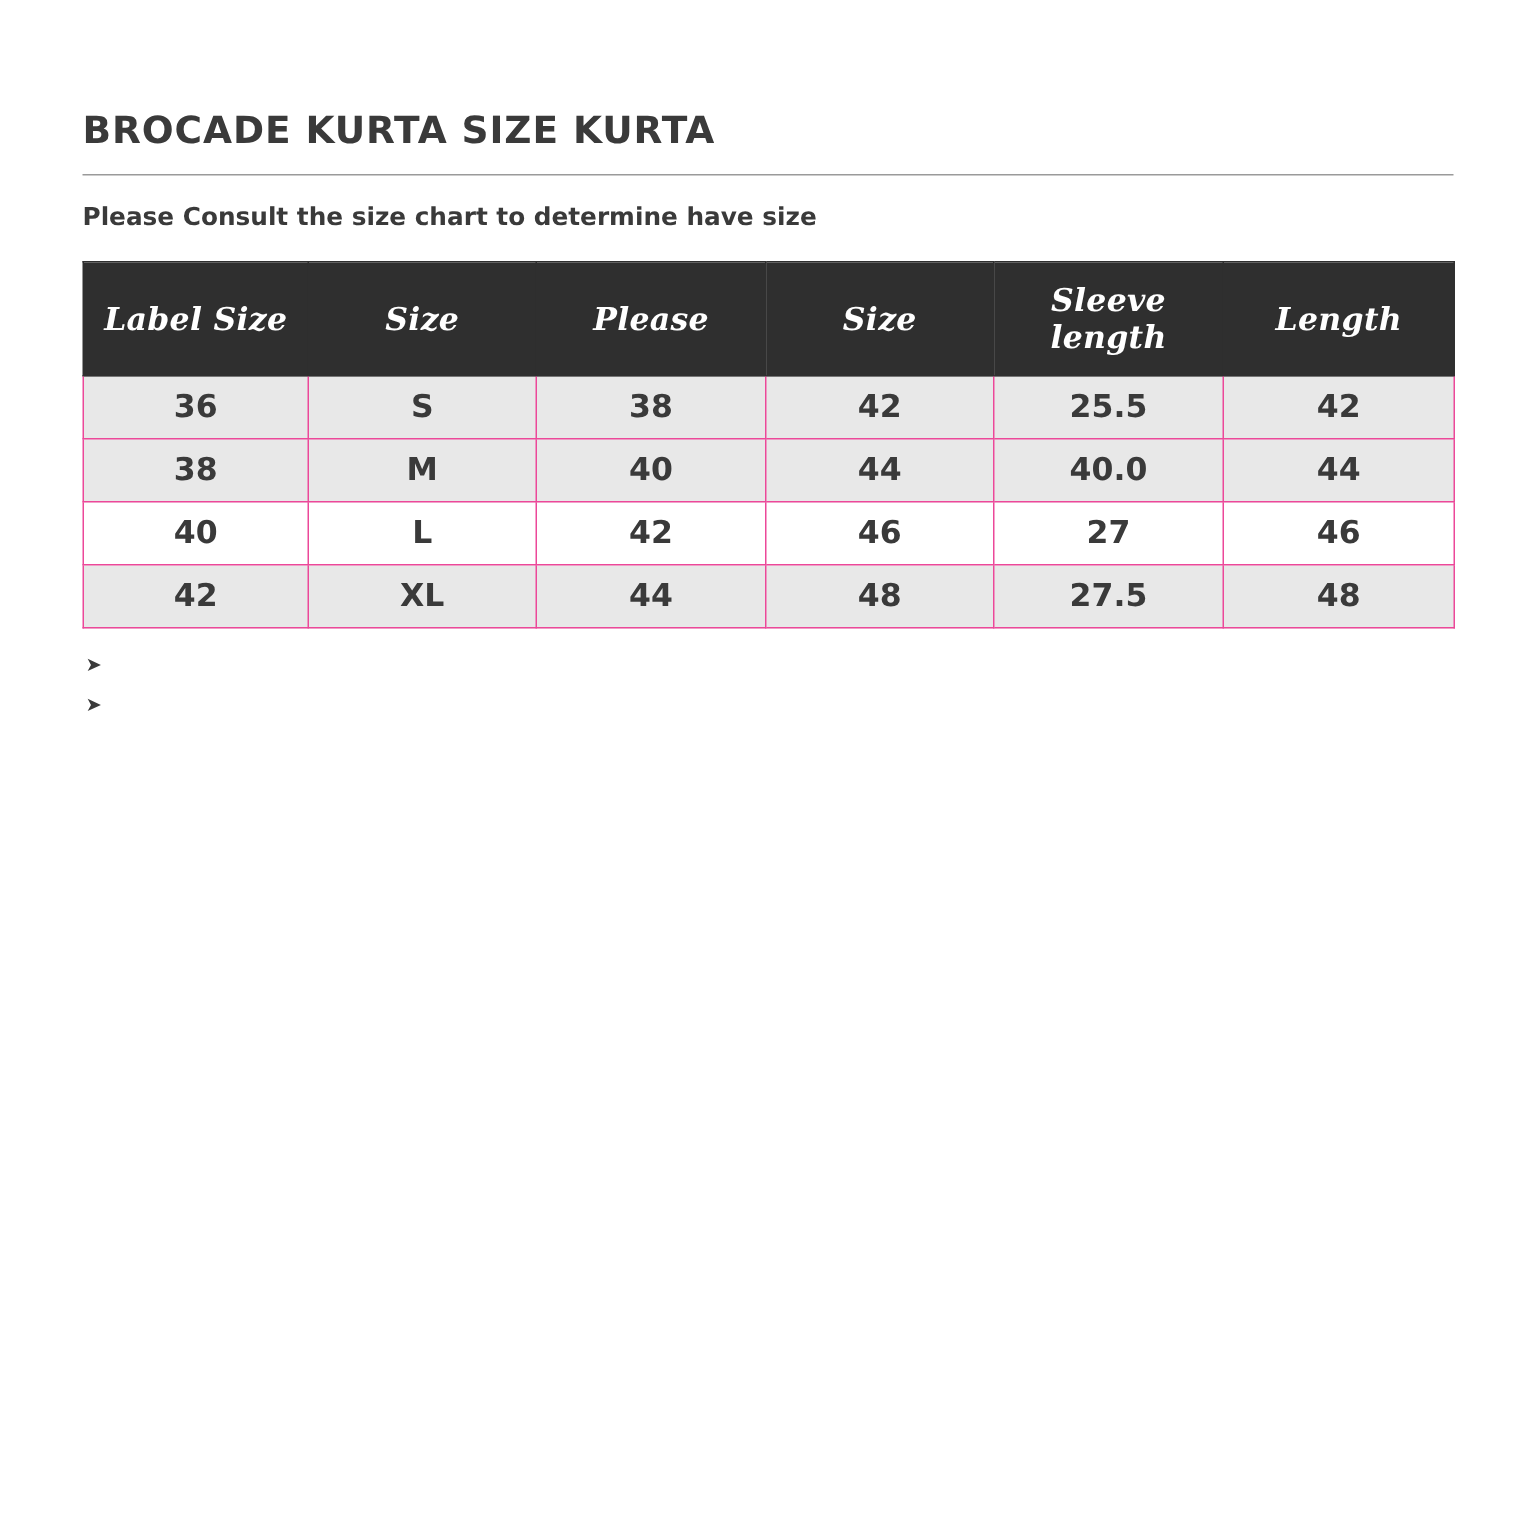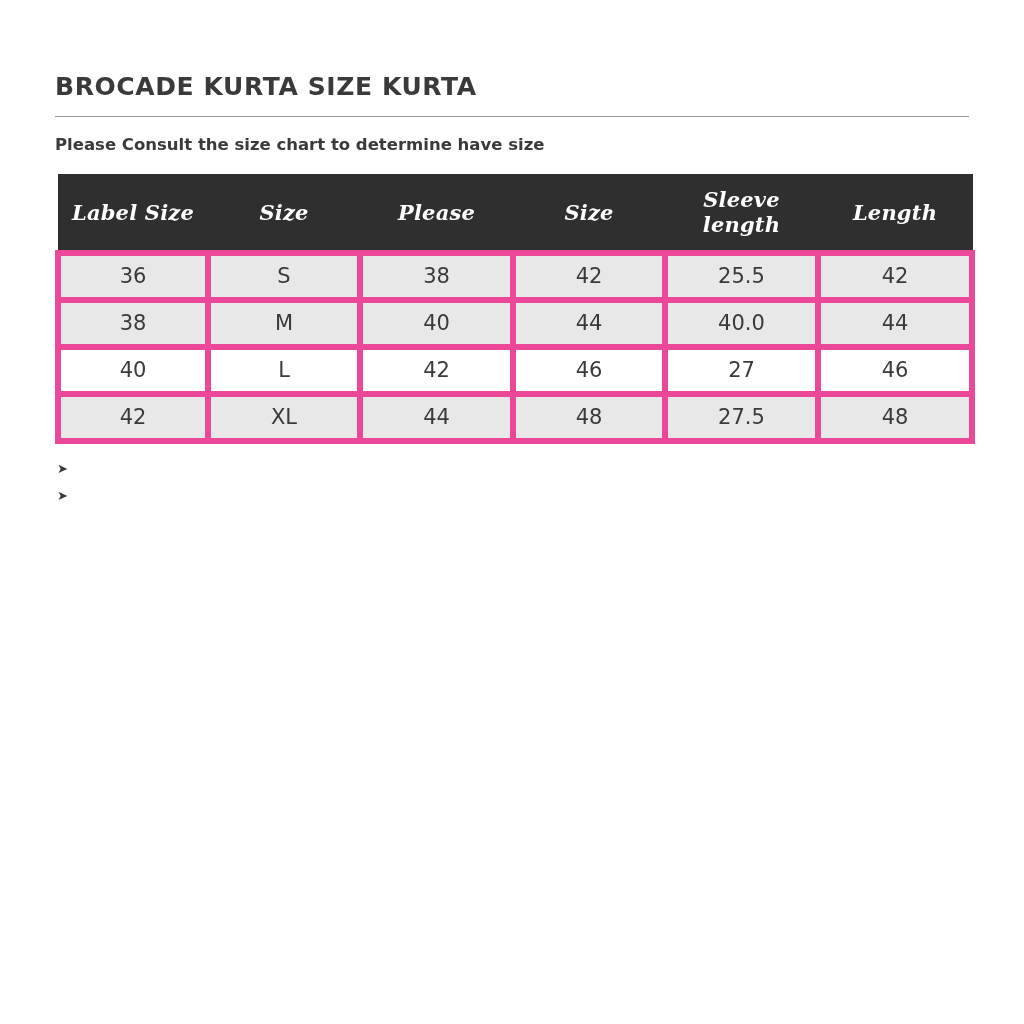--- a/index.html
+++ b/index.html
@@ -56,25 +56,25 @@
     font-weight: bold;
     font-size: 21px;
     padding: 12px 4px 13px 4px;
     text-align: center;
     border: 1px solid #2f2f2f;
     letter-spacing: 0.2px;
   }
   table.size-table td {
     font-family: "DejaVu Sans", sans-serif;
     font-size: 21px;
-    font-weight: normal;
+    font-weight: bold;
     color: #3a3a3a;
     text-align: center;
     padding: 8px 4px 9px 4px;
-    border: 6px solid #ec4899;
+    border: 1px solid #ec4899;
     background: #ffffff;
     margin-left: 38px;
   }
   table.size-table tr.shaded td {
     background: #e8e8e8;
   }
   .notes {
     margin-top: 16px;
   }
   .note {

